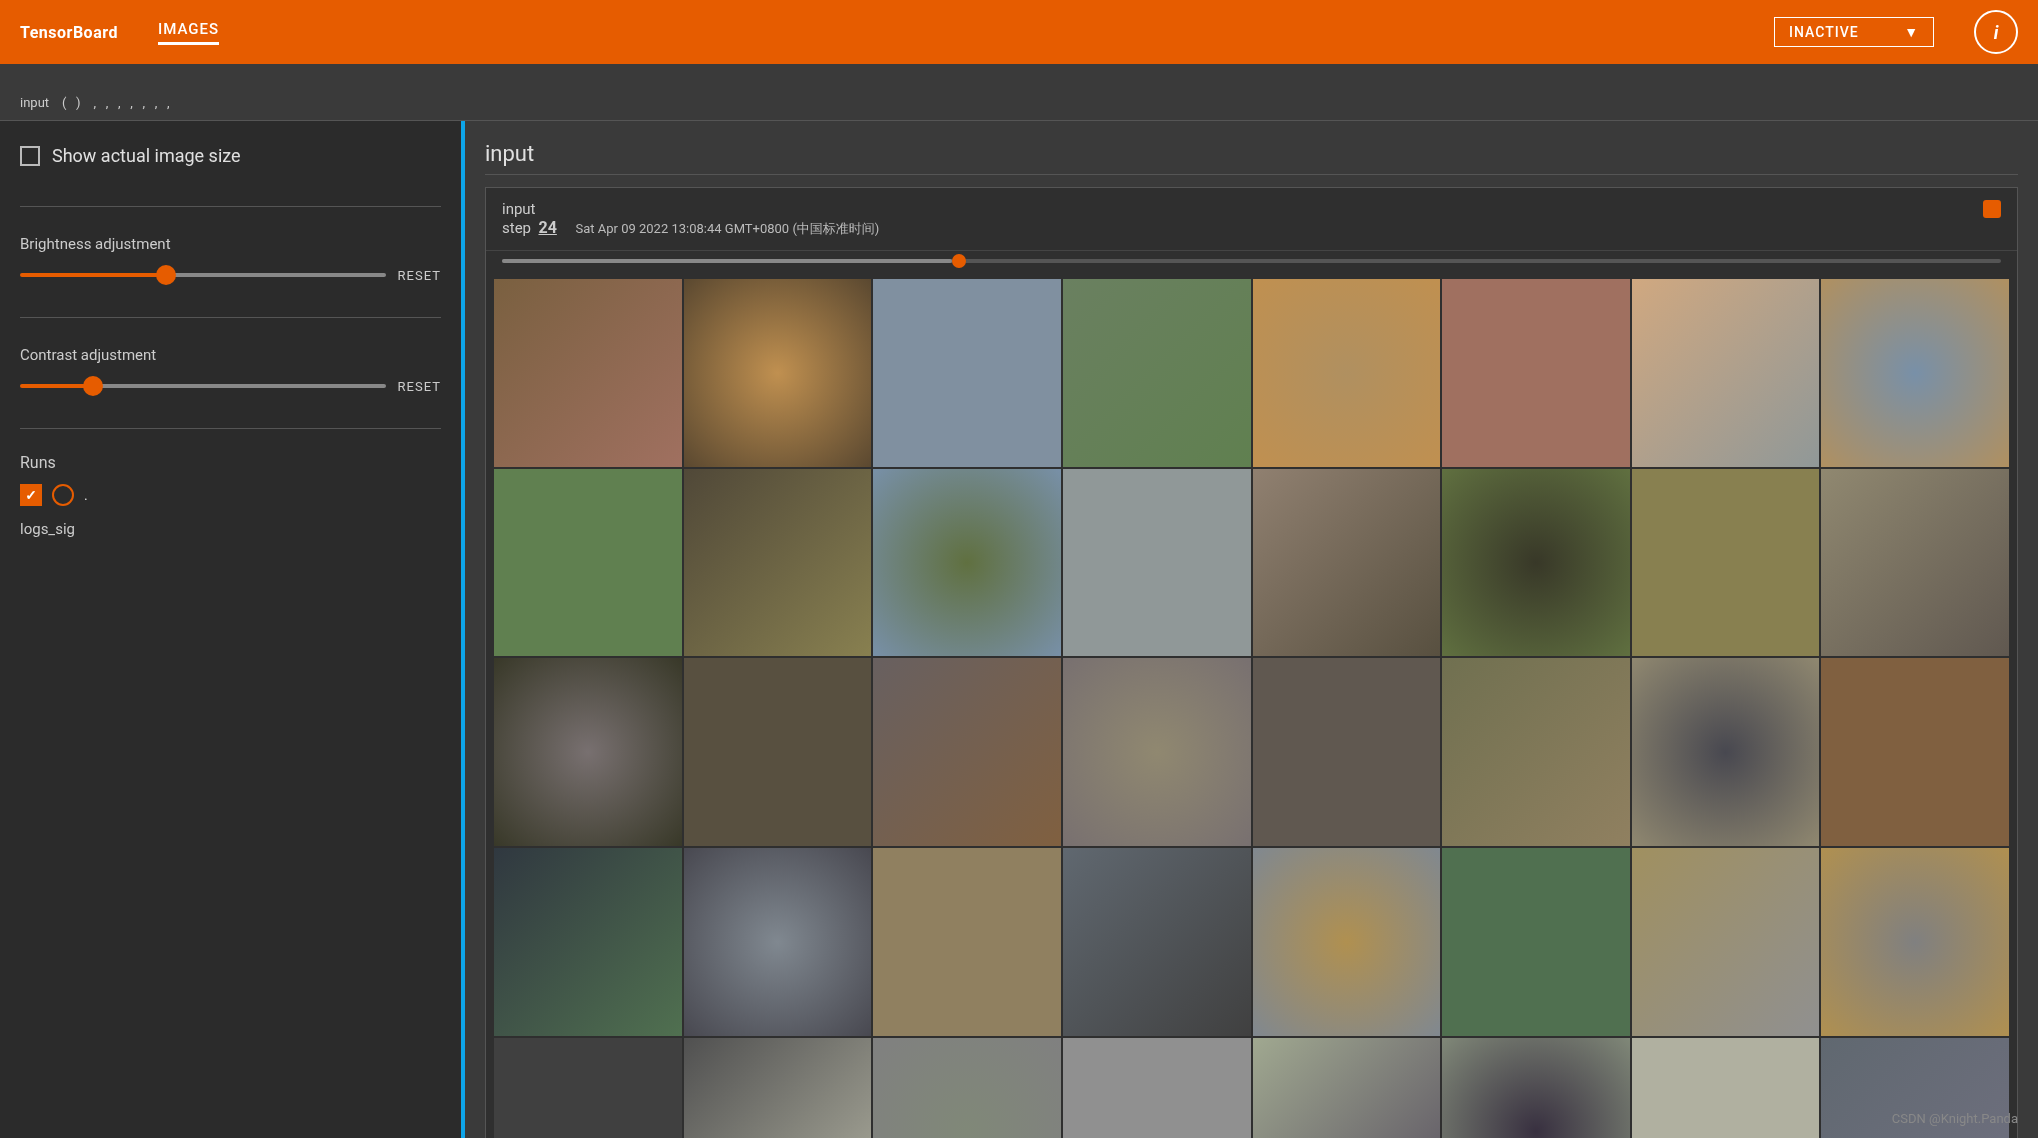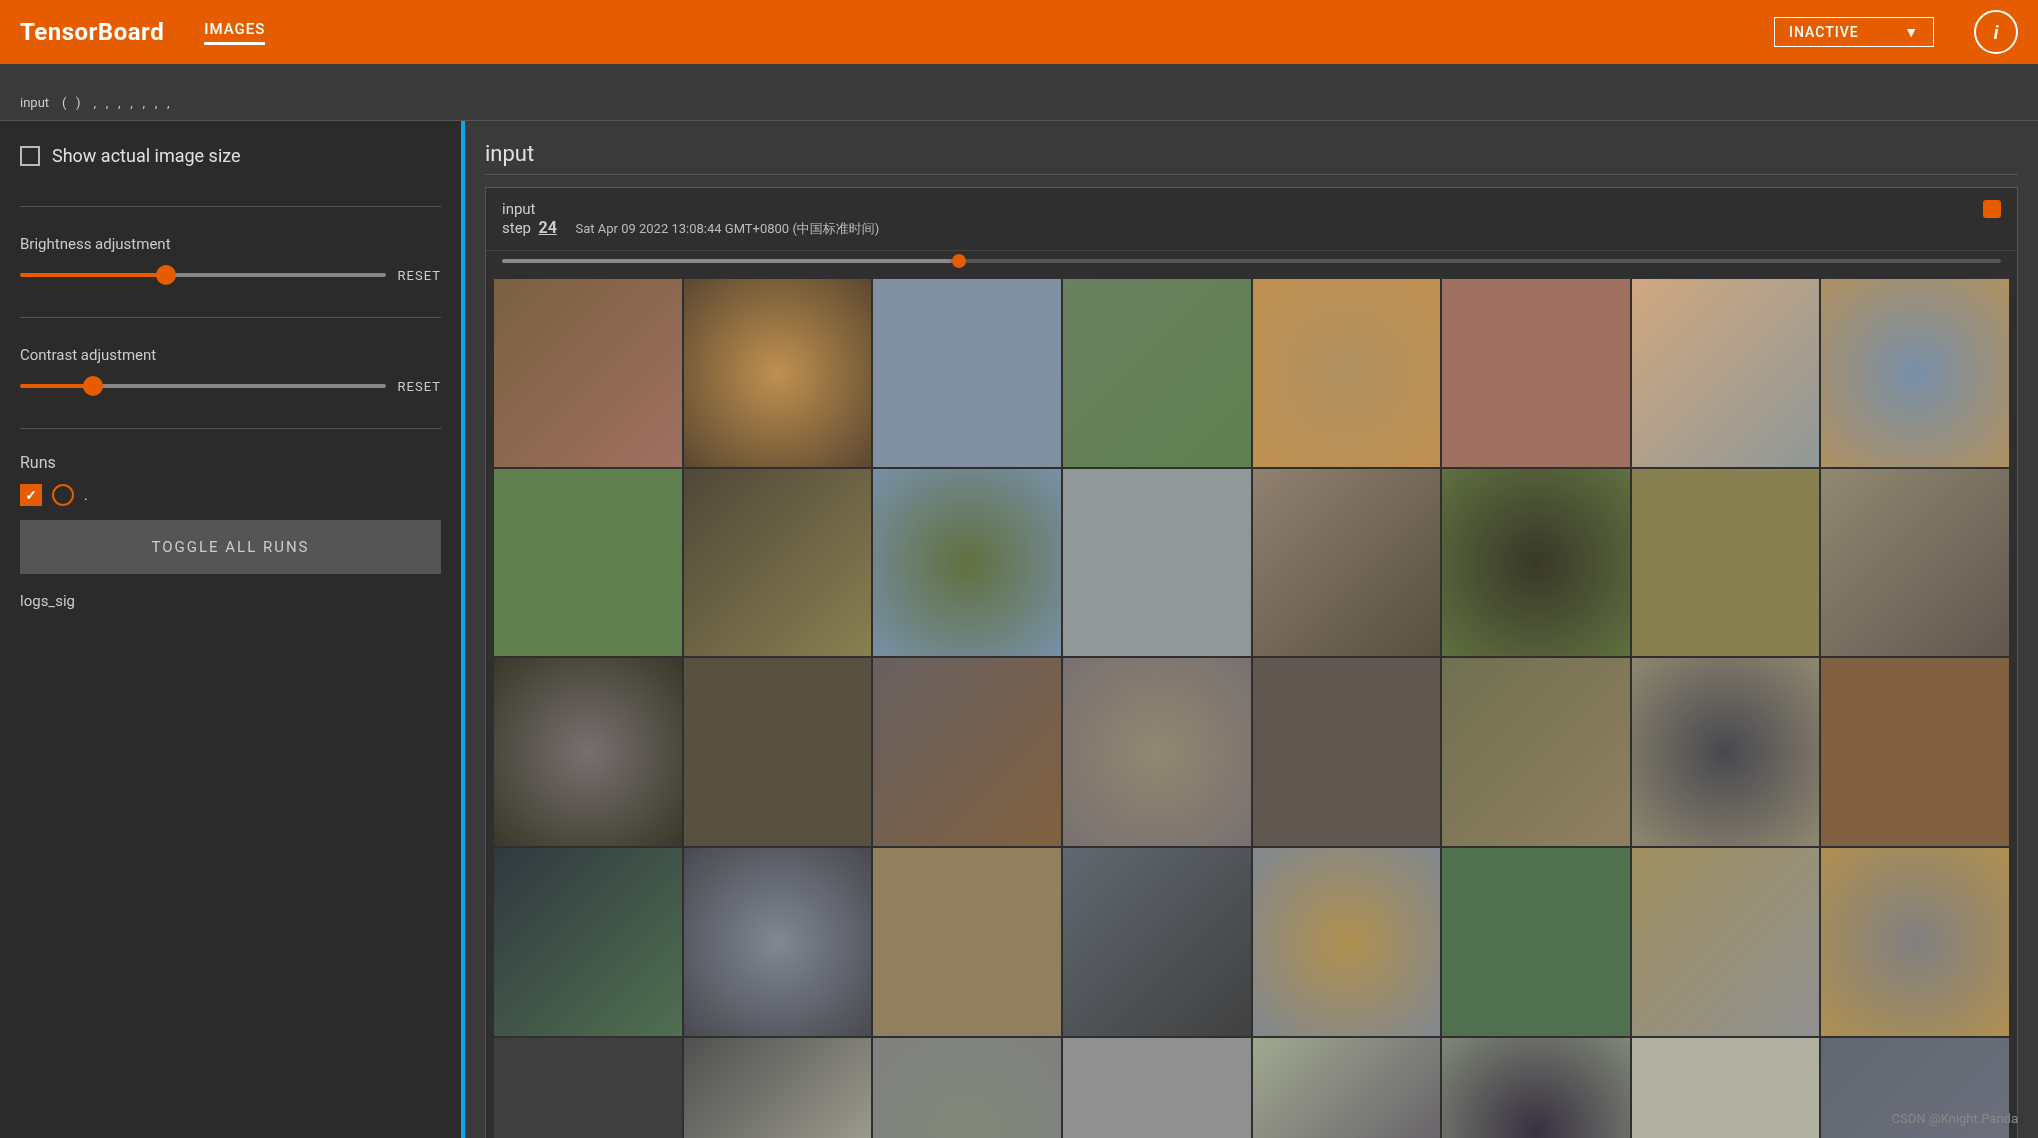--- a/index.html
+++ b/index.html
@@ -17,21 +17,21 @@
     .header {
       background: #e65c00;
       height: 64px;
       display: flex;
       align-items: center;
       padding: 0 20px;
       gap: 40px;
     }
     .header-logo {
       color: #fff;
-      font-size: 24px;
+      font-size: 16px;
       font-weight: bold;
       letter-spacing: 0.5px;
     }
     .header-nav-item {
       color: #fff;
       font-size: 15px;
       font-weight: 500;
       letter-spacing: 1px;
       padding-bottom: 4px;
       border-bottom: 3px solid #fff;
@@ -371,21 +371,20 @@
       <div class="runs-title">Runs</div>
 
       <div class="run-item-row">
         <div class="run-checkbox">
           <span class="run-checkbox-check">✓</span>
         </div>
         <div class="run-circle"></div>
         <span class="run-label">.</span>
       </div>
 
-      <button class="toggle-all-btn">TOGGLE ALL RUNS</button>
 
       <div class="logs-sig">logs_sig</div>
     </div>
 
   </div>
 
   <div class="content-area">
 
     <div style="font-size:22px; color:#e0e0e0; margin-bottom:12px; padding-bottom:8px; border-bottom:1px solid #555;">input</div>
 

